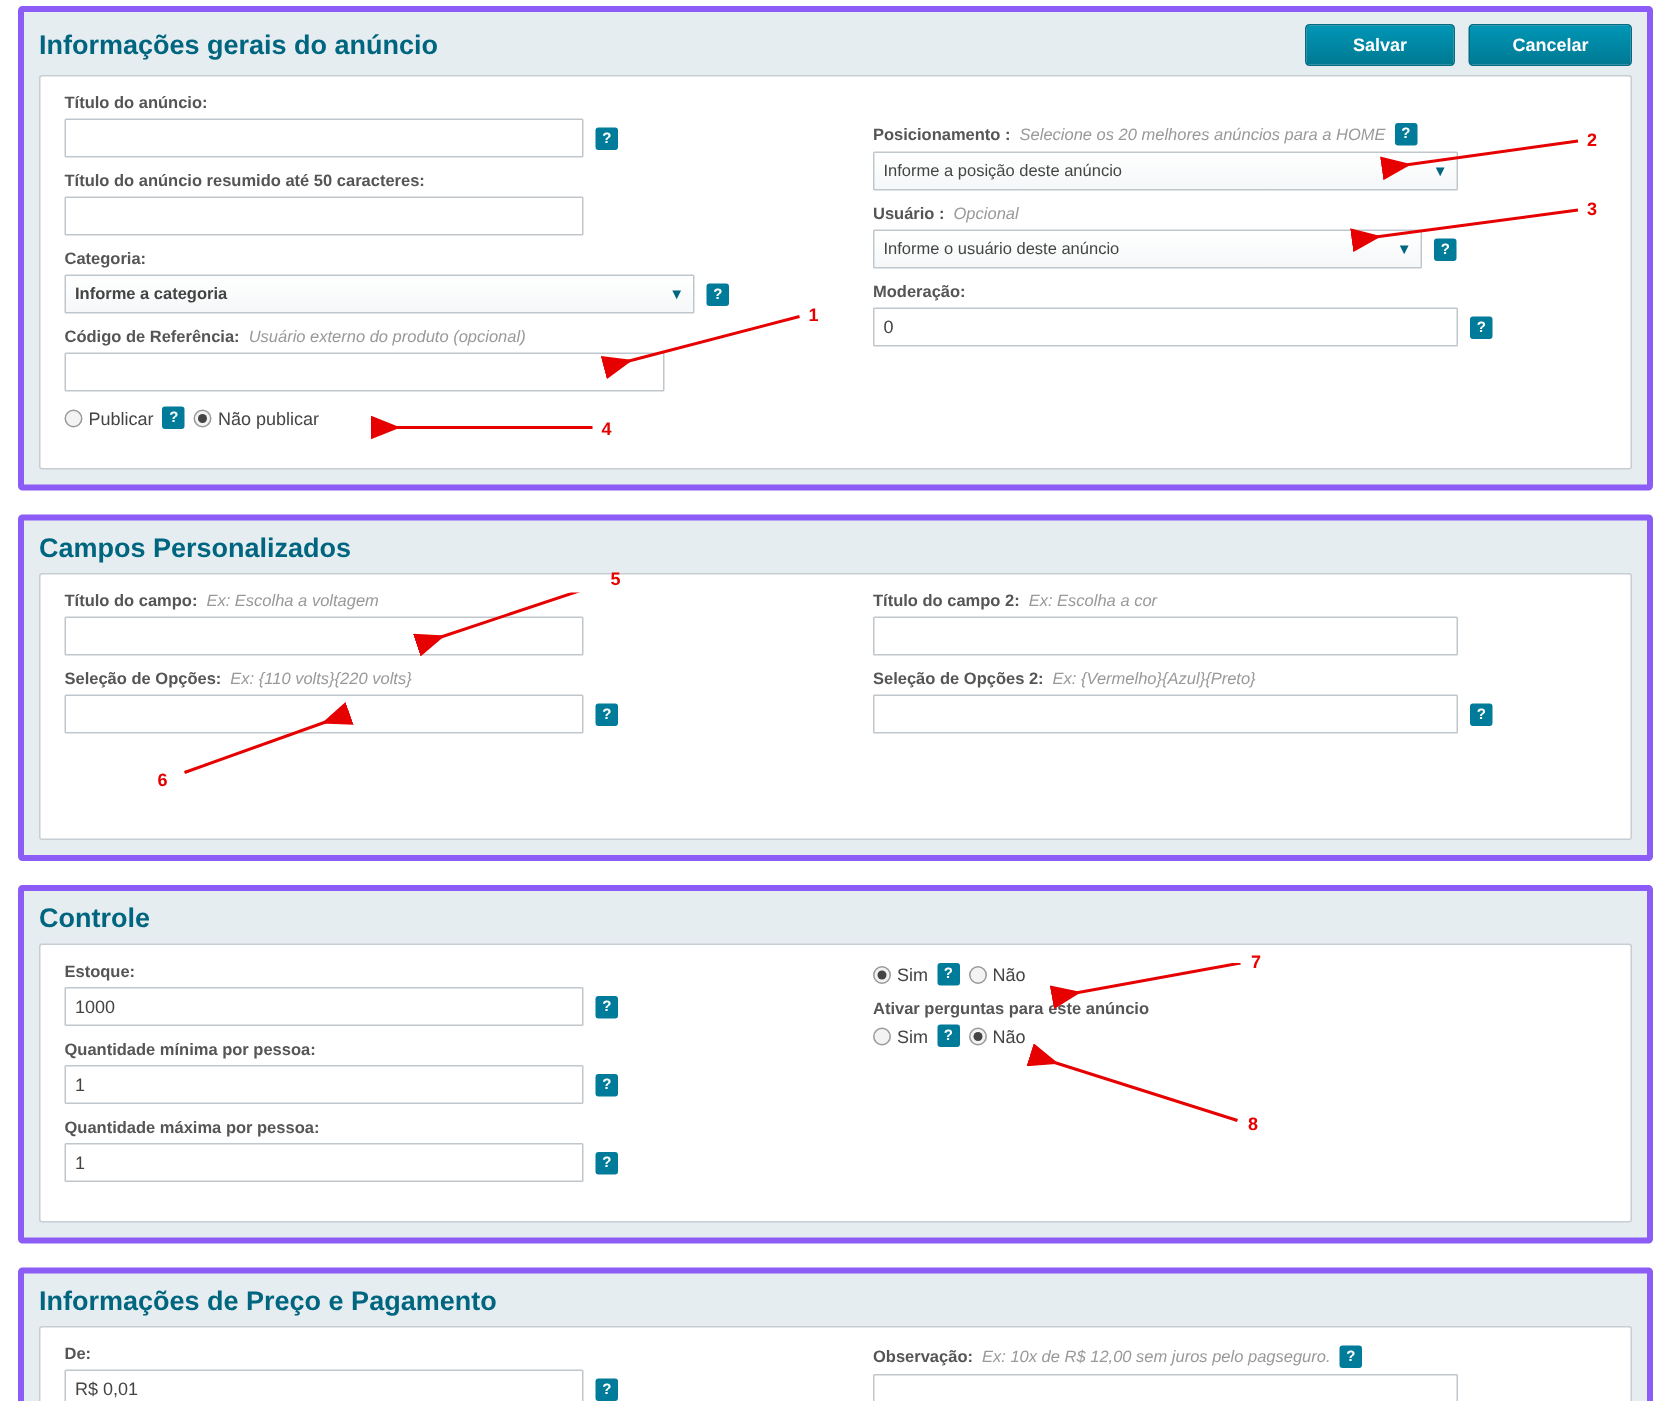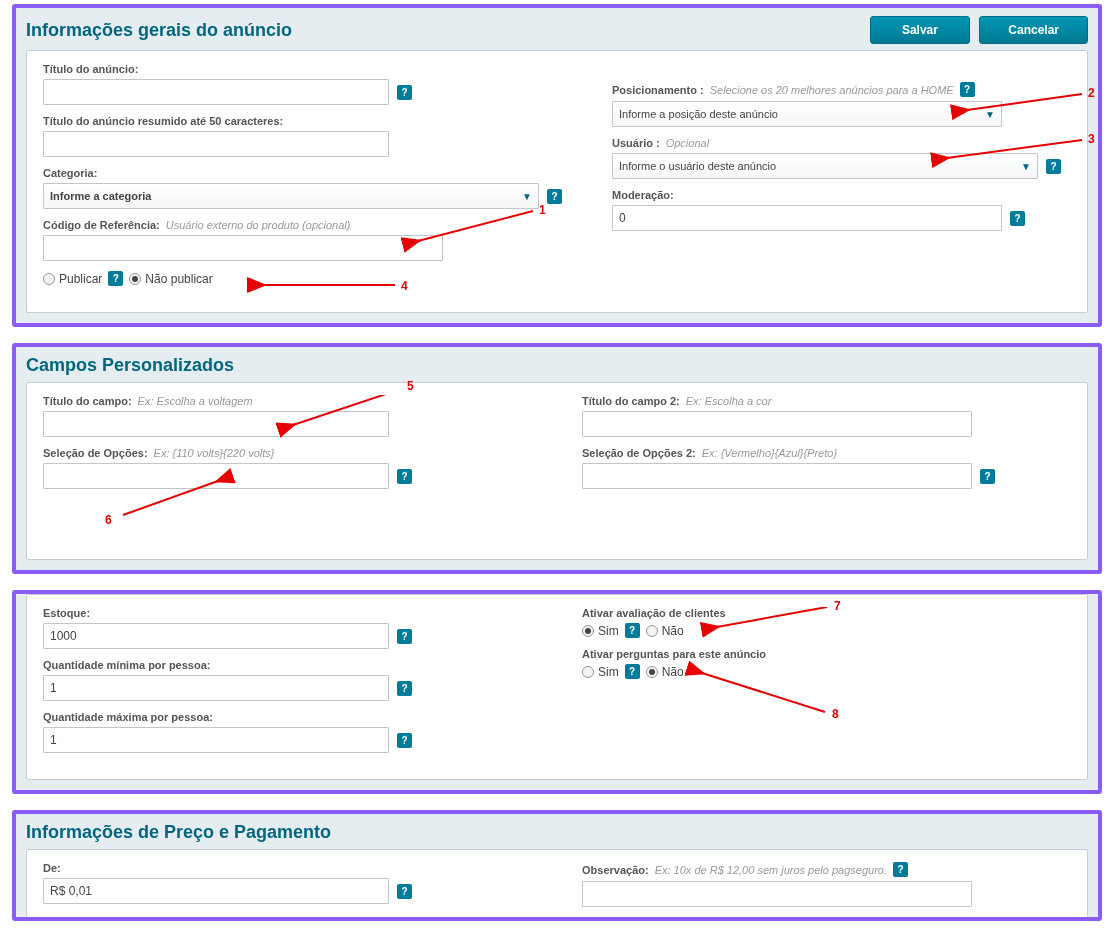--- a/index.html
+++ b/index.html
@@ -54,21 +54,21 @@
   background: #fff;
   height: 26px;
   padding: 3px 6px;
   font-size: 12px;
   color: #444;
   border-radius: 1px;
 }
 .text-input { width: 400px; }
 .text-input.wide { width: 346px; }
 .select {
-  width: 496px;
+  width: 420px;
   display: flex;
   align-items: center;
   justify-content: space-between;
   background: linear-gradient(#fff, #f5f7f8);
   cursor: pointer;
 }
 .select .value { color: #444; font-weight: bold; font-size: 11px; }
 .select .chev { color: #006680; font-size: 10px; }
 
 .select.userselect .value { font-weight: normal; }
@@ -202,21 +202,21 @@
               <span class="chev">▼</span>
             </div>
           </div>
         </div>
         <div class="field">
           <div class="label-row">
             <span class="label-text">Usuário :</span>
             <span class="hint">Opcional</span>
           </div>
           <div class="input-row">
-            <div class="select userselect" style="width:426px;">
+            <div class="select userselect" style="width:366px;">
               <span class="value">Informe o usuário deste anúncio</span>
               <span class="chev">▼</span>
             </div>
             <span class="help">?</span>
           </div>
         </div>
         <div class="field">
           <div class="label-row">
               <span class="label-text">Moderação:</span>
             </div>
@@ -282,20 +282,23 @@
           <div class="input-row">
             <input class="text-input" style="width: 390px;">
             <span class="help">?</span>
           </div>
         </div>
       </div>
     </div>
   </div>
 
   <div class="panel">
+    <div class="panel-header">
+      <h2>Controle</h2>
+    </div>
     <div class="panel-body">
       <div class="col">
         <div class="field">
           <div class="label-row">
               <span class="label-text">Estoque:</span>
             </div>
           <div class="input-row">
             <input class="text-input wide" value="1000" style="">
             <span class="help">?</span>
           </div>
@@ -314,23 +317,20 @@
               <span class="label-text">Quantidade máxima por pessoa:</span>
             </div>
           <div class="input-row">
             <input class="text-input wide" value="1" style="">
             <span class="help">?</span>
           </div>
         </div>
       </div>
       <div class="col" style="position:relative;">
         <div class="field">
-          <div class="label-row">
-              <span class="label-text">Ativar avaliação de clientes</span>
-            </div>
           <div class="radio-group">
             <span class="radio-item">
               <span class="radio checked"></span>
               <span class="radio-label">Sim</span>
             </span>
             <span class="help">?</span>
             <span class="radio-item">
               <span class="radio"></span>
               <span class="radio-label">Não</span>
             </span>

